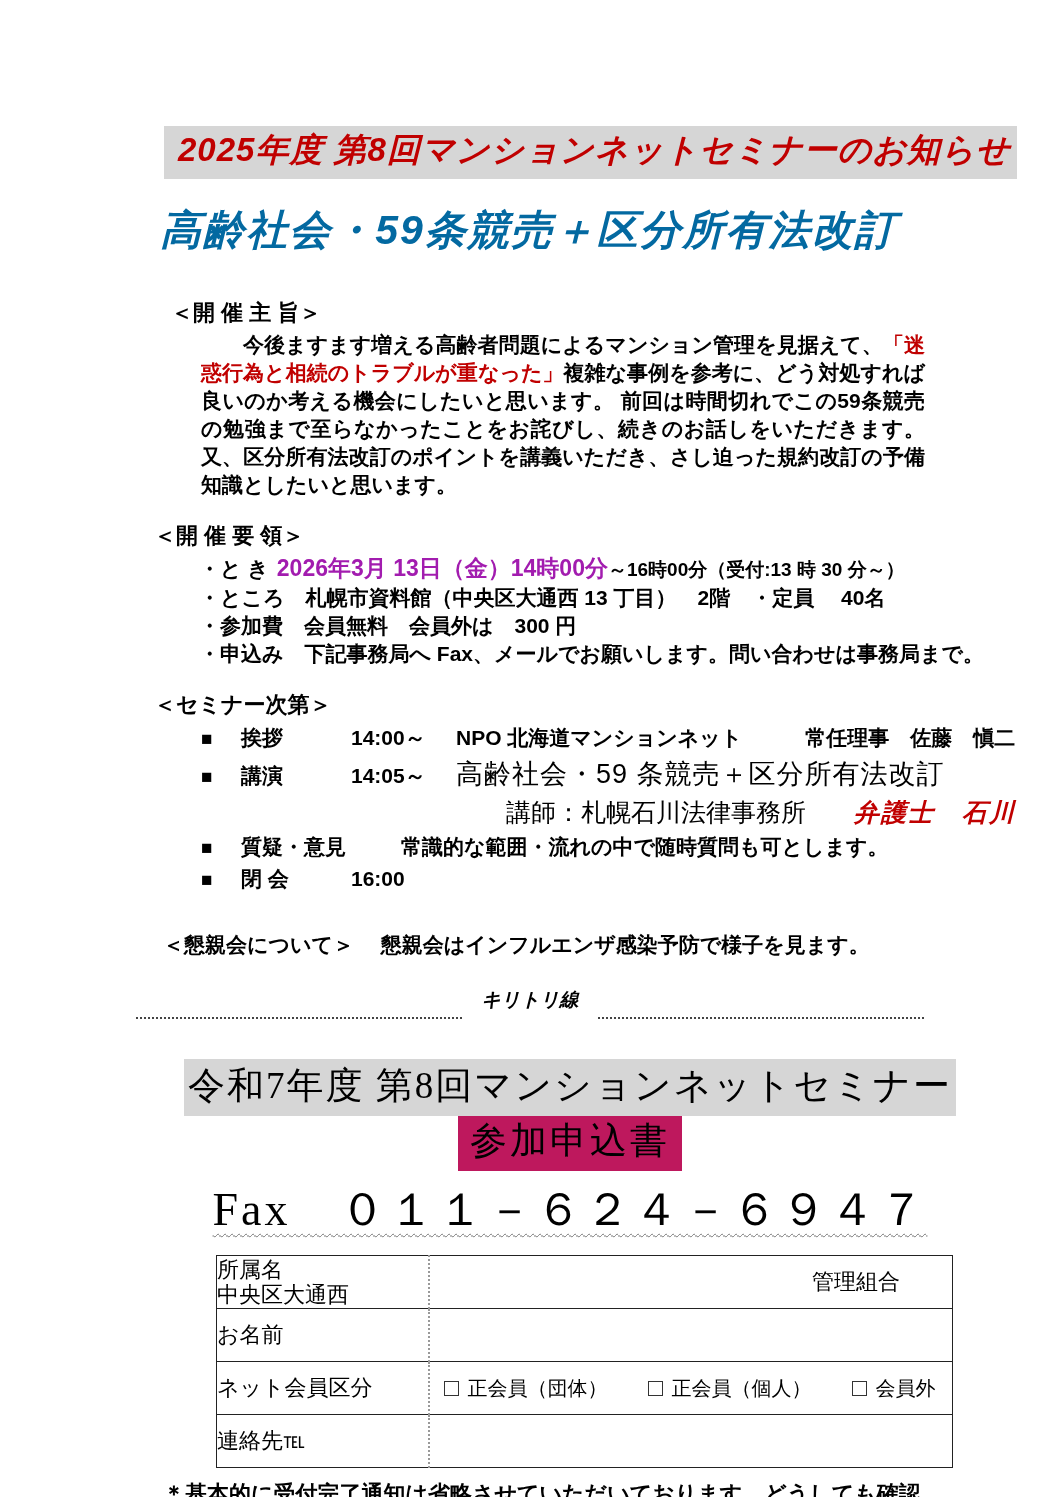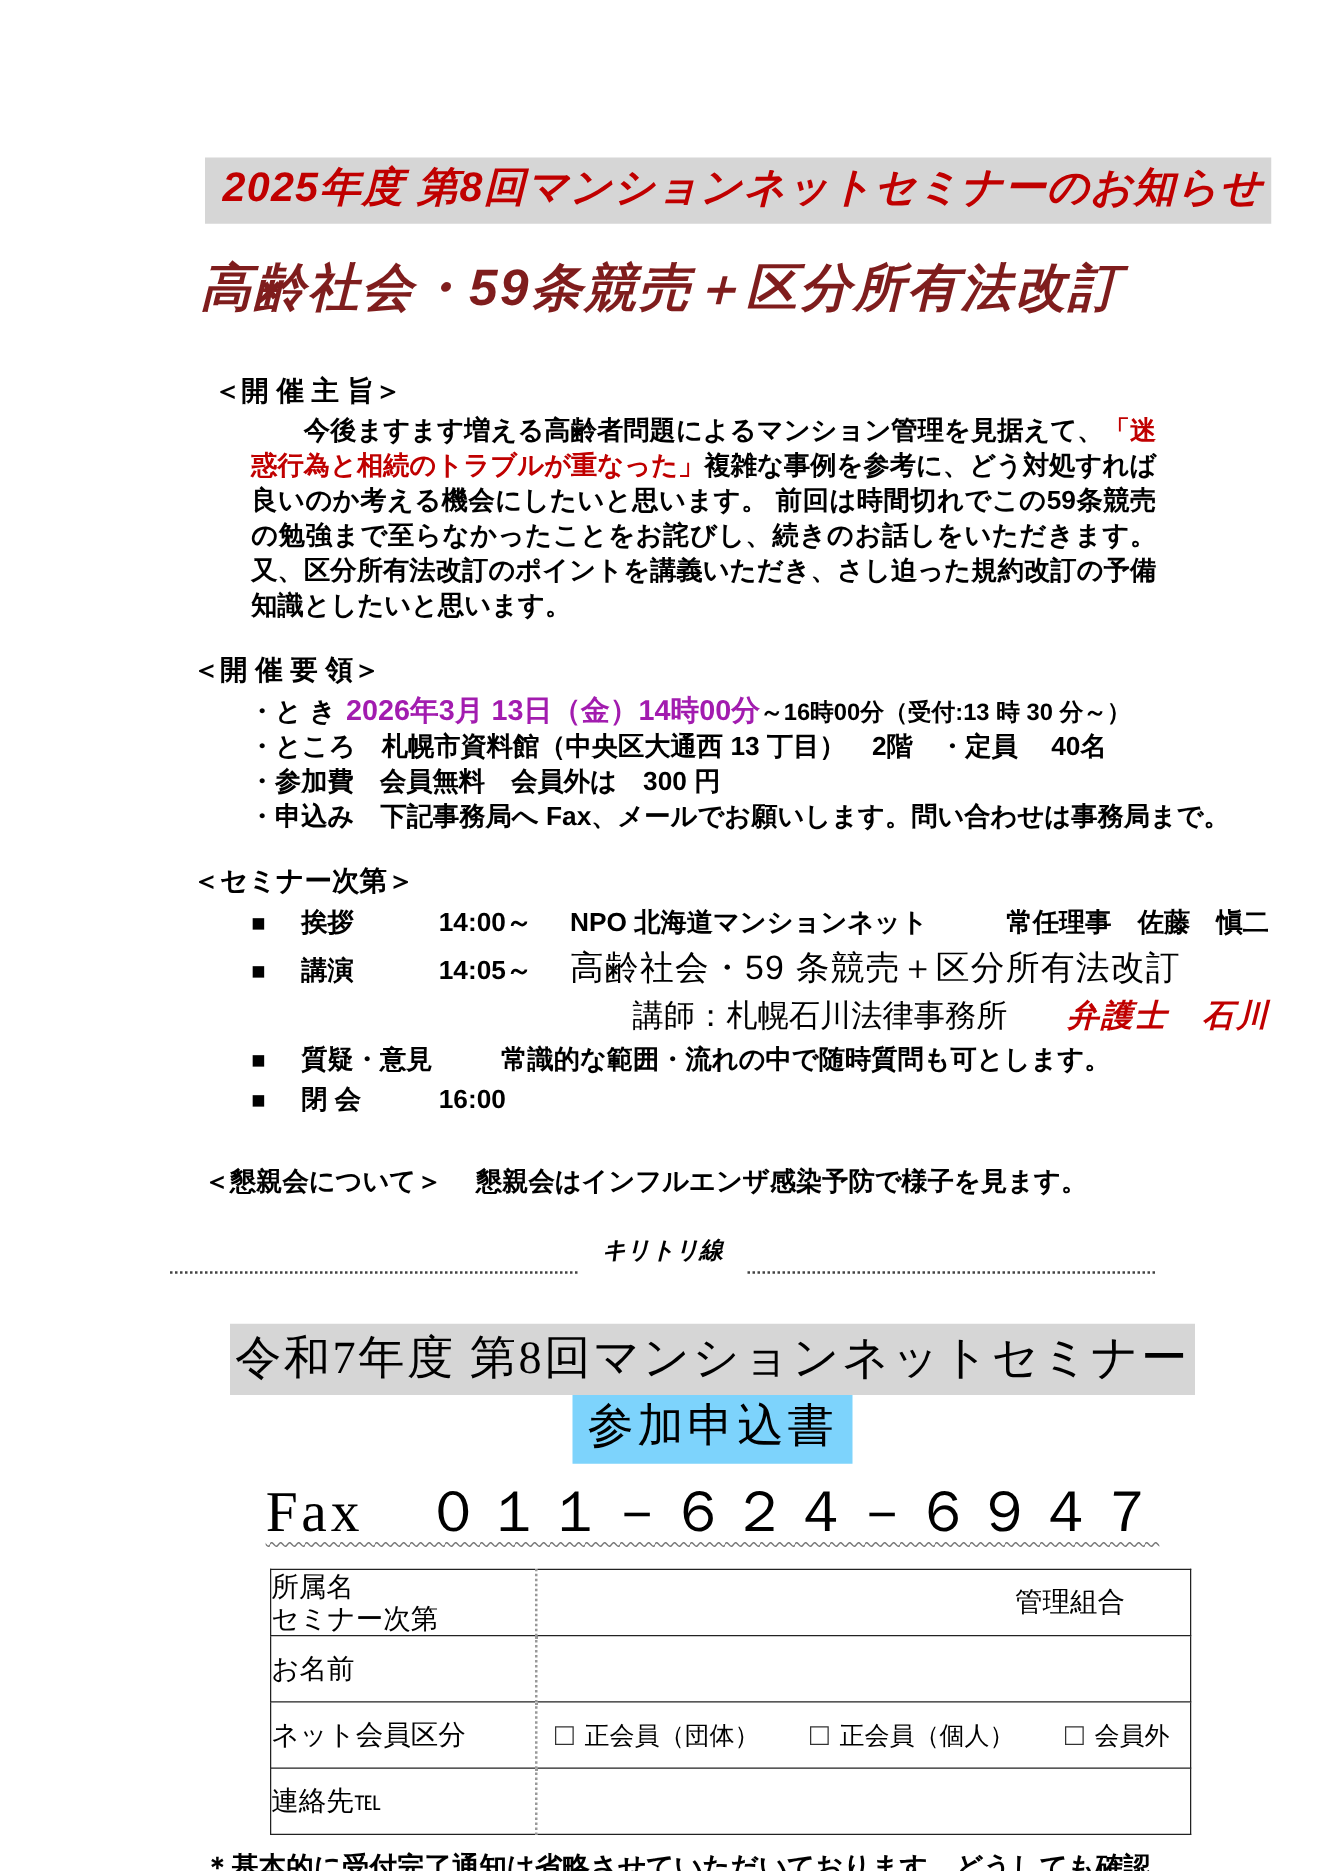--- a/index.html
+++ b/index.html
@@ -23,21 +23,21 @@
     padding:2px 16px 6px 14px;
   }
   .notice-band .txt {
     font-size:33px; font-weight:bold; font-style:italic;
     color:#c00000; letter-spacing:1px; white-space:nowrap;
   }
   .main-title {
     margin-top:24px;
     text-align:center;
     font-size:41px; font-weight:bold; font-style:italic;
-    color:#7f1d1d; letter-spacing:2px;
+    color:#0369a1; letter-spacing:2px;
   }
 
   
   .sec-heading { font-size:22px; font-weight:bold; }
   .purpose-heading { margin:40px 0 0 130px; }
   .purpose-text {
     margin:3px 92px 0 160px;
     font-size:21px; font-weight:bold; line-height:28px;
     text-align:justify;
   }
@@ -81,21 +81,21 @@
   
   .form-section { font-family:"Liberation Serif", serif; margin-top:46px; }
   .form-center { width:772px; margin-left:143px; text-align:center; }
   .form-band1 {
     background:#d6d6d6;
     font-size:37px; letter-spacing:2px;
     padding:2px 0 5px 0;
     white-space:nowrap;
   }
   .form-band2 {
-    display:inline-block; background:#7dd3fc;
+    display:inline-block; background:#be185d;
     font-size:37px; letter-spacing:3px;
     padding:0 12px 5px 12px;
   }
   .fax-line { margin-top:8px; }
   .fax-line .txt {
     font-size:46px; letter-spacing:3px; white-space:nowrap;
     text-decoration:underline; text-decoration-style:wavy;
     text-decoration-color:#777; text-decoration-thickness:1px;
     text-underline-offset:8px;
   }
@@ -213,21 +213,21 @@
         <span class="txt">Fax　０１１－６２４－６９４７</span>
       </div>
     </div>
 
     <table class="app-table">
       <tbody>
           <tr>
         <td>
           <div class="label-two-line">
             <div>所属名</div>
-            <div>セミナー次第</div>
+            <div>中央区大通西</div>
           </div>
         </td>
         <td class="cell-value-right">
           <span>管理組合</span>
         </td>
       </tr>
       <tr>
         <td>お名前</td>
         <td></td>
       </tr>

